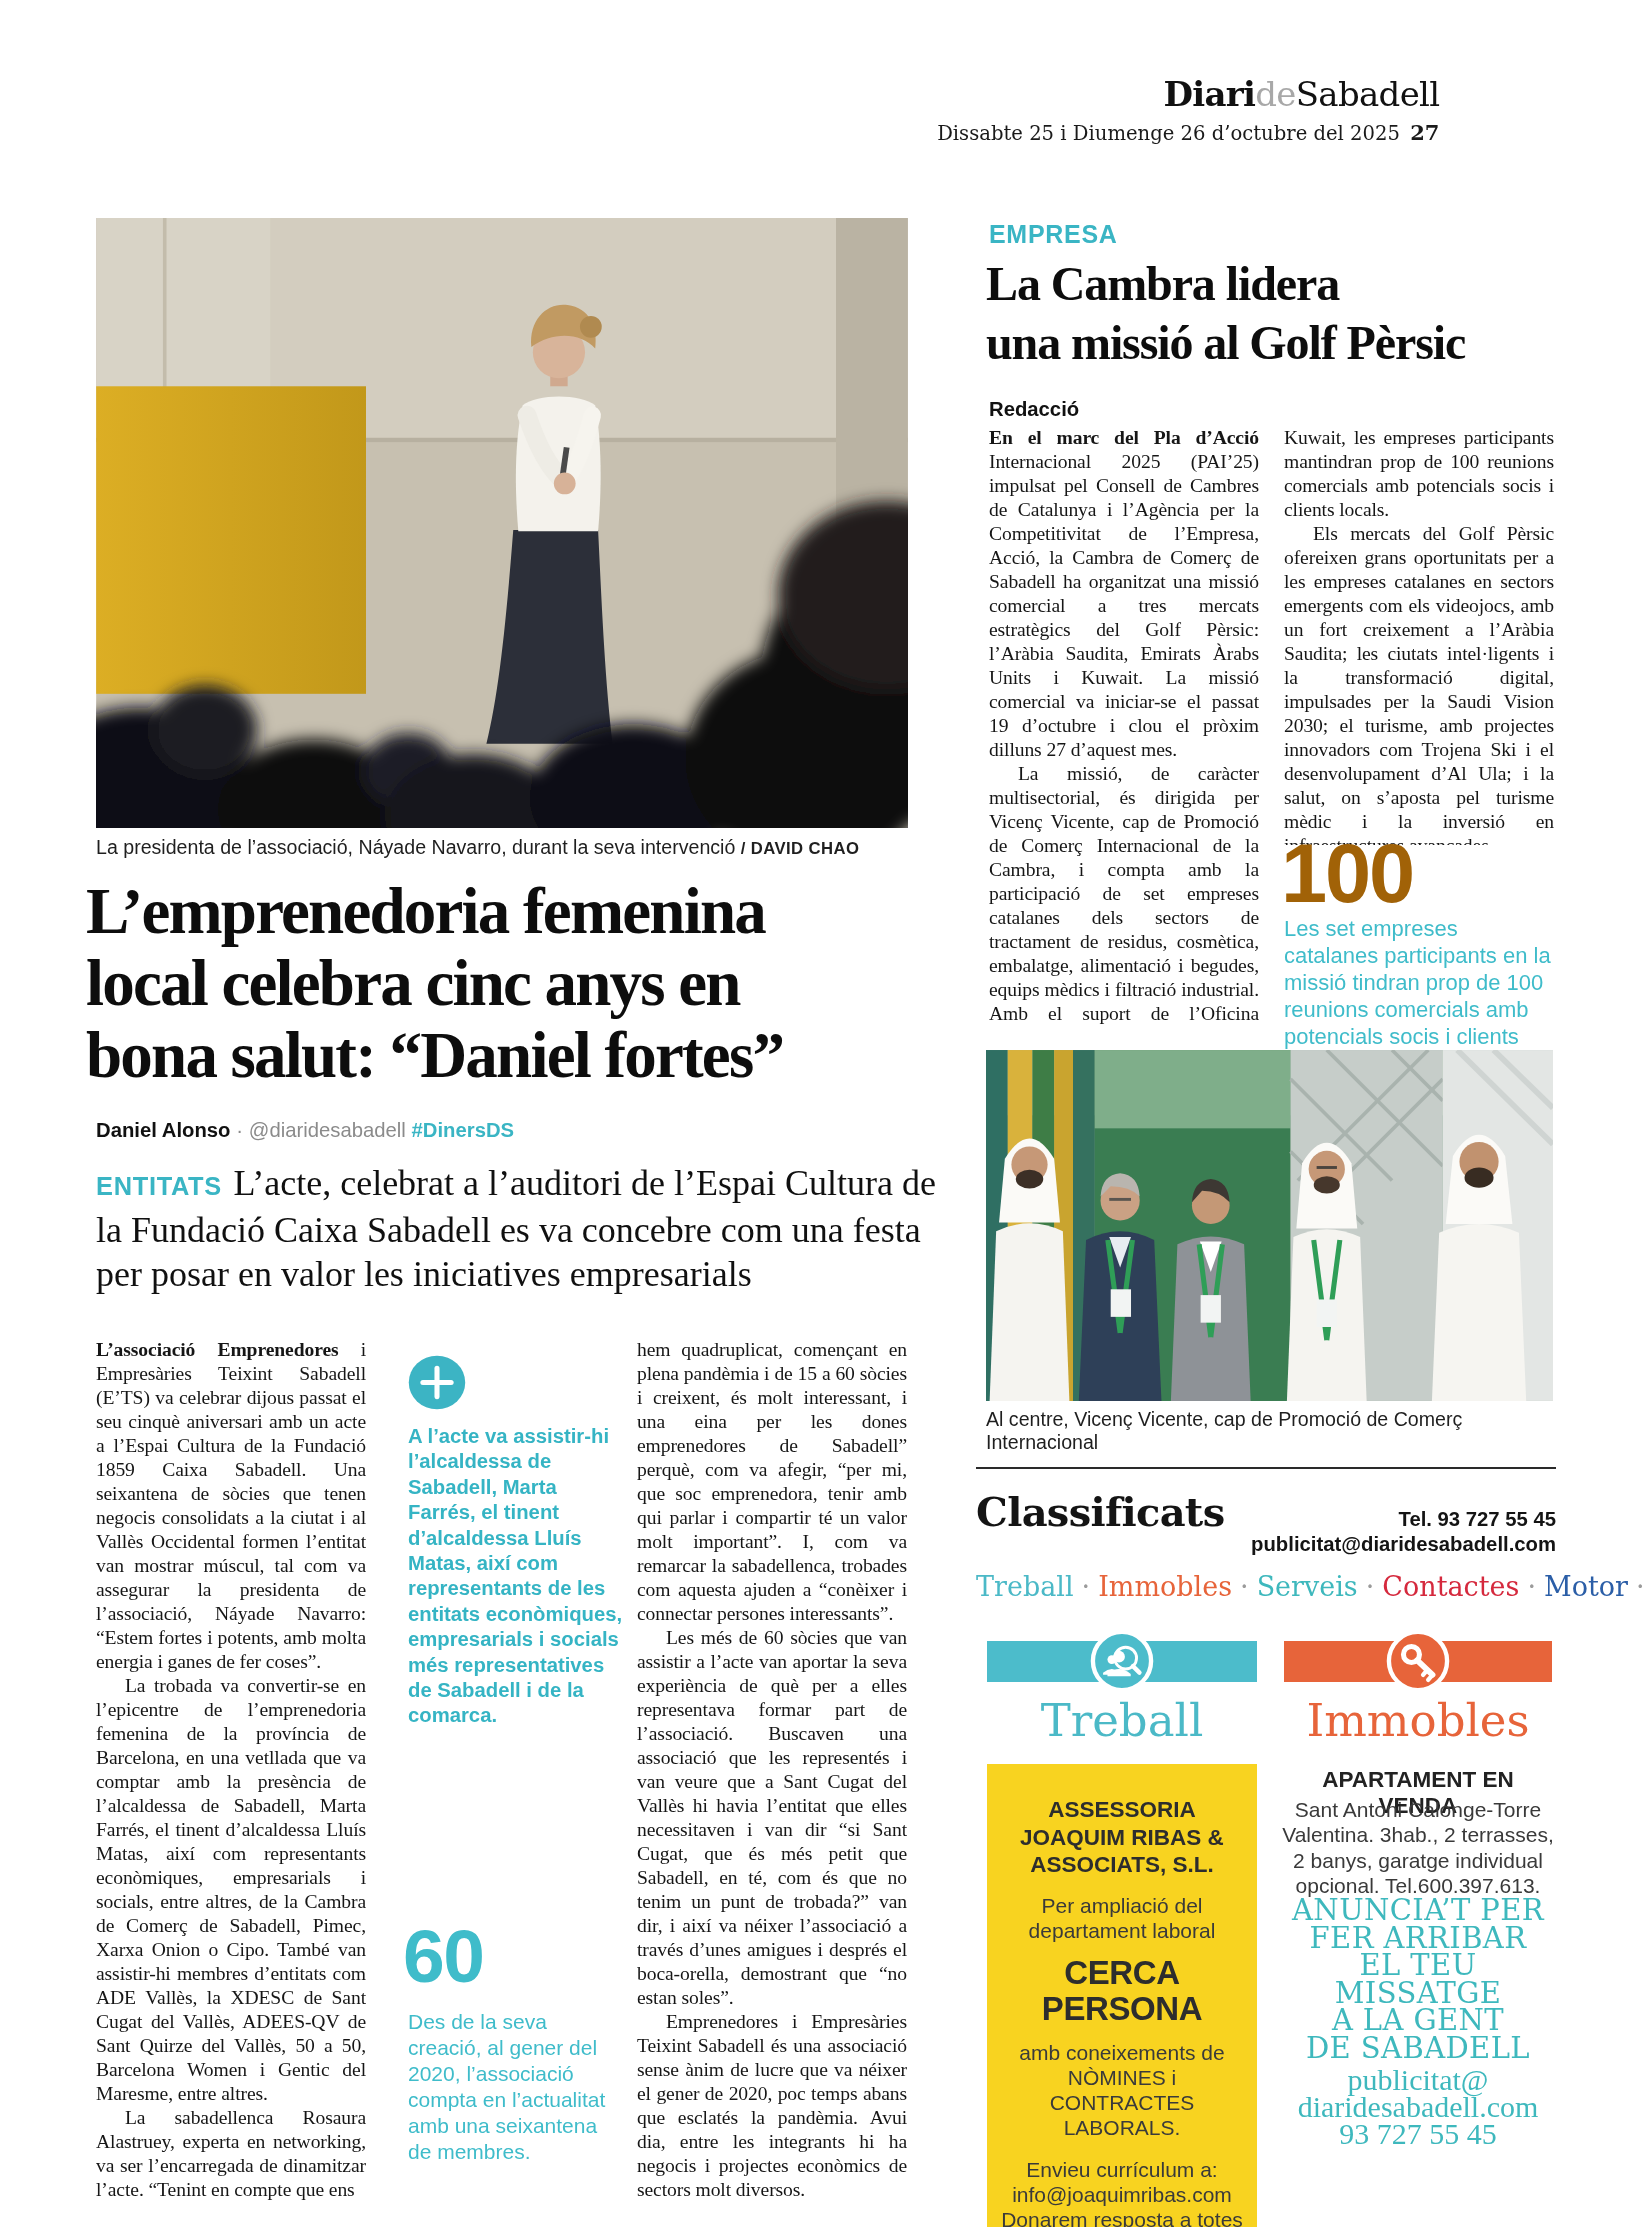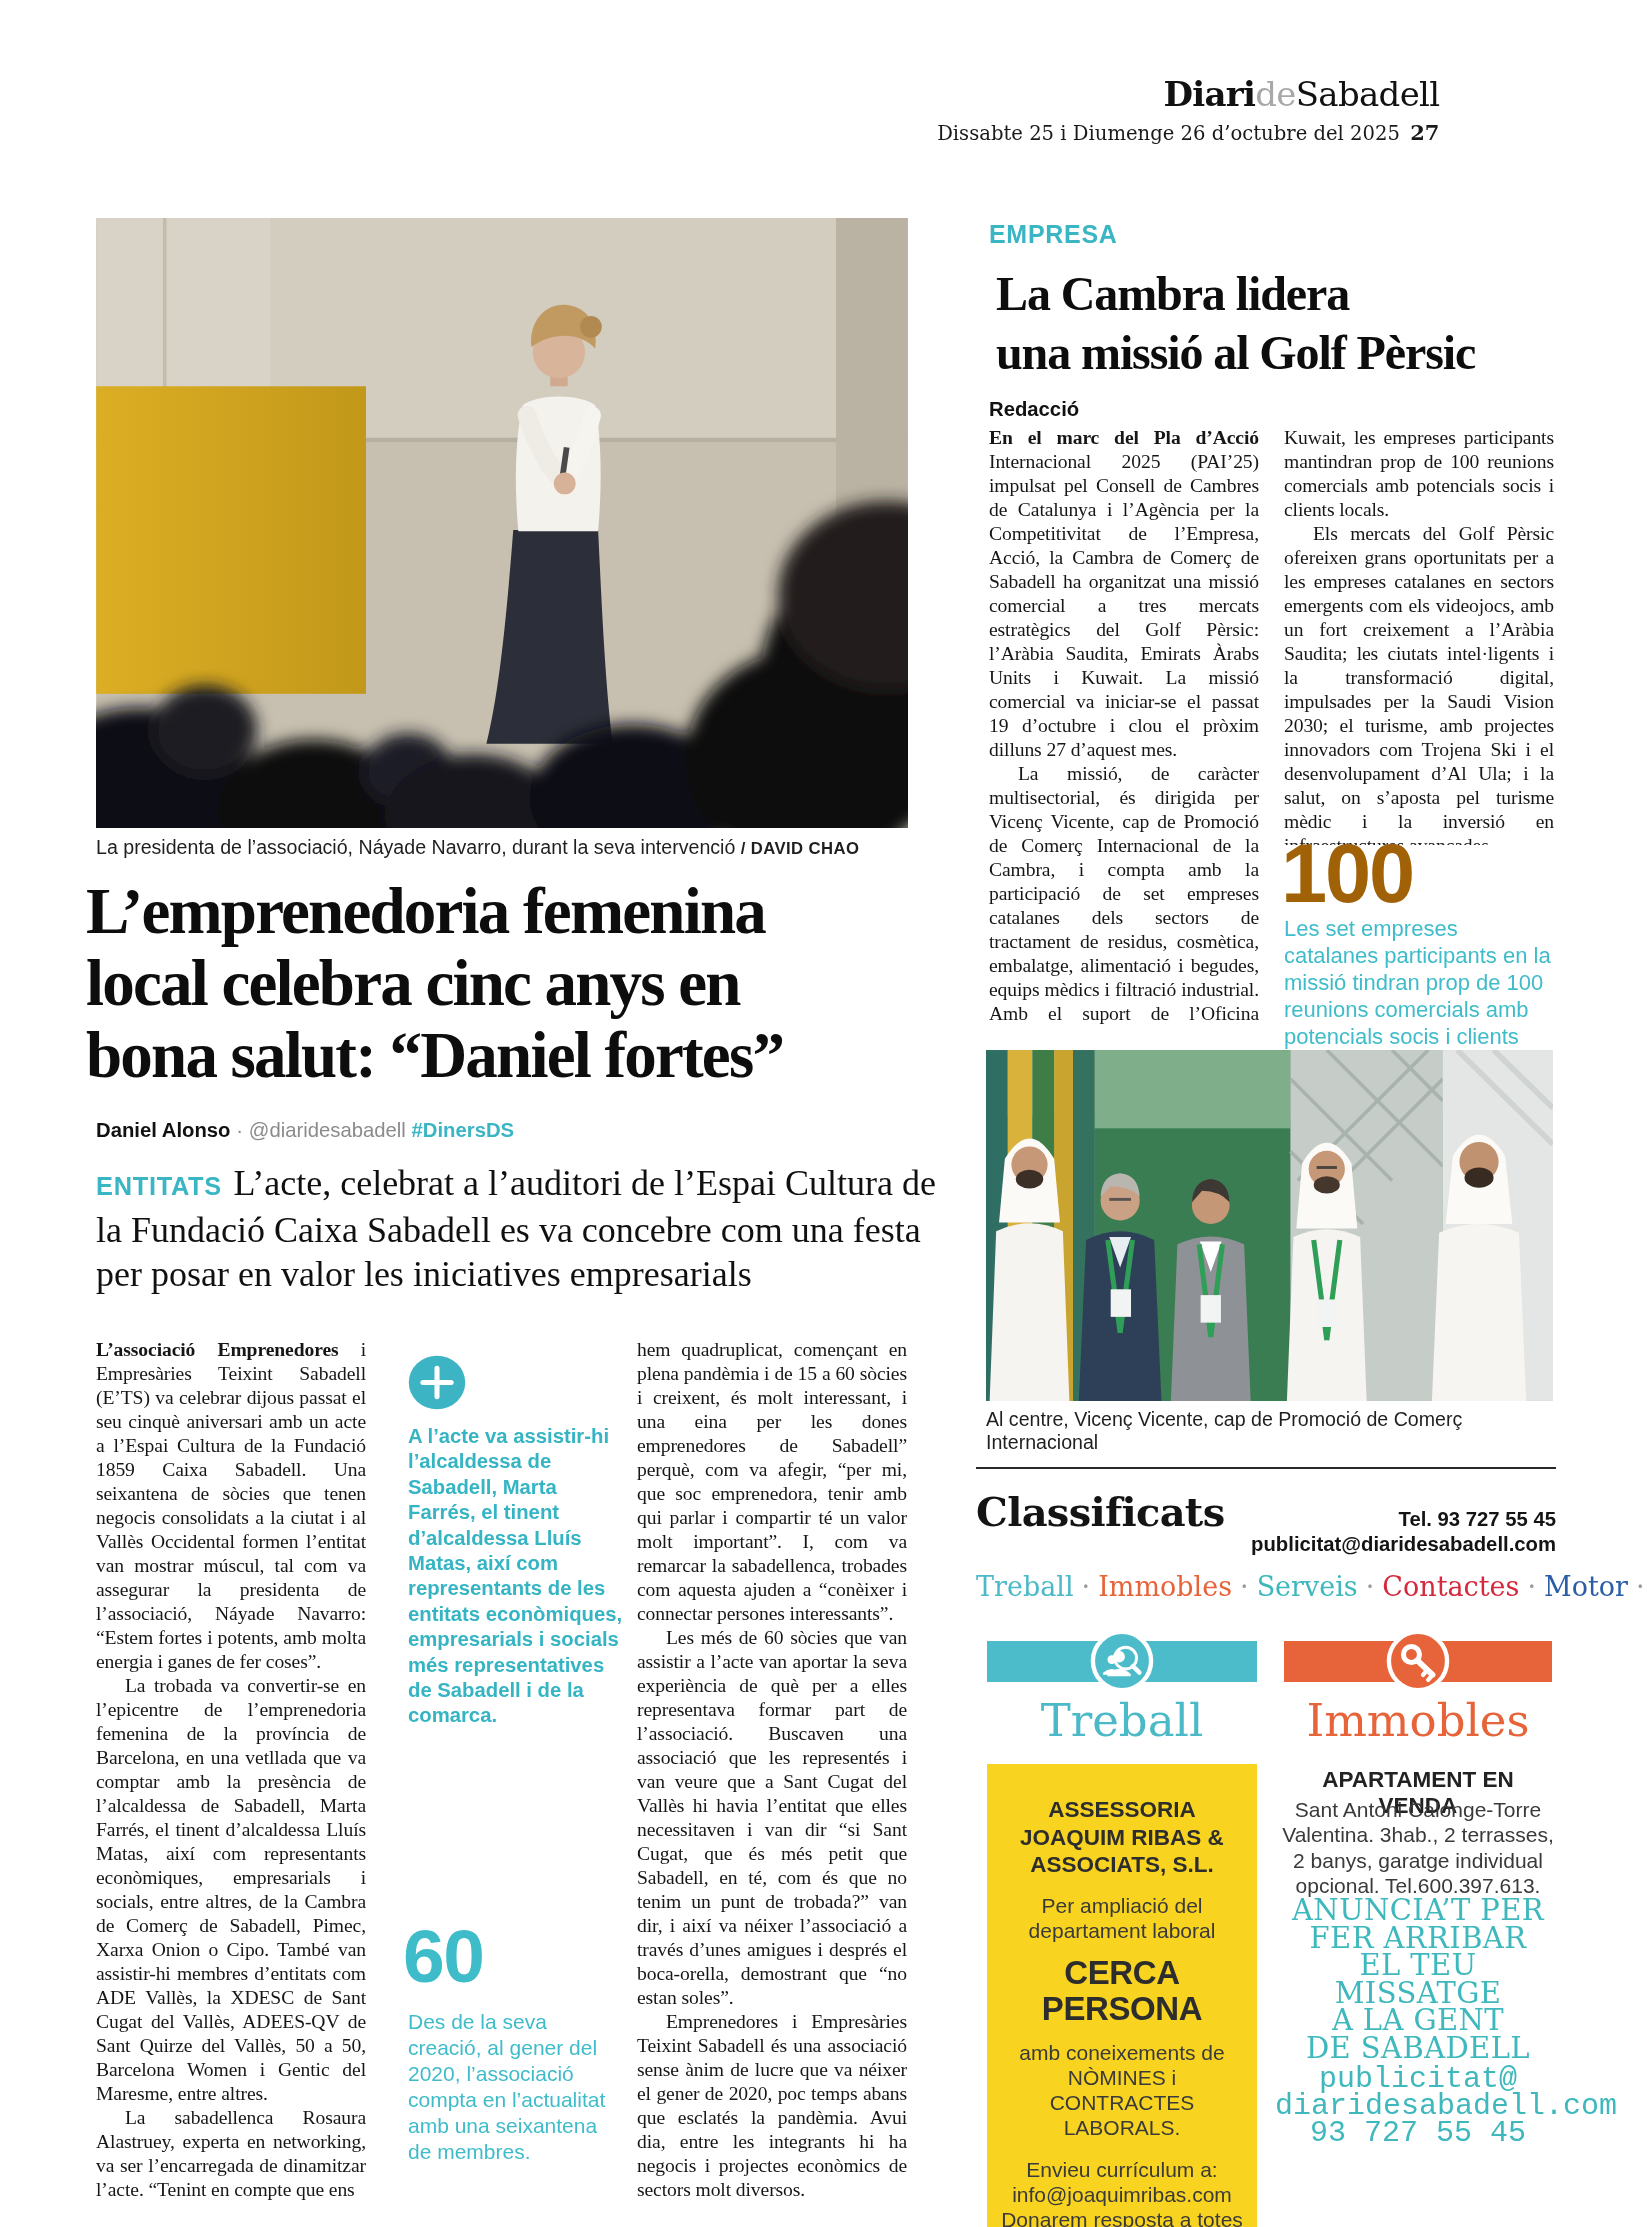--- a/index.html
+++ b/index.html
@@ -40,21 +40,21 @@
   .col3{left:637px;top:1338px;width:270px;height:882px;overflow:hidden;}
 
   .plus-icon{left:408px;top:1355px;width:58px;height:55px;}
   .callout-plus{left:408px;top:1424px;width:219px;font-weight:700;font-size:20.3px;line-height:25.4px;color:#35b4c4;}
   .num60{left:403px;top:1919px;font-weight:700;font-size:75px;line-height:1;letter-spacing:-1.5px;color:#3fbcca;}
   .callout-60{left:408px;top:2009px;width:212px;font-weight:400;font-size:21px;line-height:26px;color:#3fbcca;}
 
   
   .kicker-right{left:989px;top:220px;font-weight:700;font-size:25px;letter-spacing:0.7px;color:#3ab5c4;}
   .head-right{left:986px;top:254px;width:588px;font-family:"Liberation Serif",serif;font-weight:700;
-              font-size:48px;line-height:59px;letter-spacing:-1.1px;color:#0d0d0d;margin:10px;}
+              font-size:48px;line-height:59px;letter-spacing:-1.1px;color:#0d0d0d;margin:0;}
   .byline-right{left:989px;top:398px;font-weight:700;font-size:20.3px;color:#111;}
   .colA{left:989px;top:426px;width:270px;height:603px;overflow:hidden;}
   .colB{left:1284px;top:426px;width:270px;height:419px;overflow:hidden;}
   .num100{left:1281px;top:832px;font-weight:700;font-size:83px;line-height:1;letter-spacing:-2.2px;color:#a16207;}
   .callout-100{left:1284px;top:915px;width:272px;font-weight:400;font-size:22px;line-height:27px;color:#3fbcca;}
   .photo-right{left:986px;top:1050px;width:567px;height:351px;}
   .caption-right{left:986px;top:1408px;width:567px;font-size:19.6px;color:#1f1f1f;}
 
   
   .class-rule{left:976px;top:1467px;width:580px;height:1.5px;background:#2a2a2a;}
@@ -80,21 +80,21 @@
   .ya-title{font-weight:800;font-size:22.5px;line-height:27.6px;}
   .ya-sub{margin-top:14.5px;font-size:21px;line-height:25px;color:#3a3a3a;}
   .ya-heading{margin-top:11.6px;font-weight:800;font-size:33px;line-height:36px;letter-spacing:-0.4px;}
   .ya-body{margin-top:13px;font-size:21px;line-height:25px;color:#3a3a3a;}
   .ya-footer{margin-top:17.4px;font-size:21px;line-height:25px;color:#3a3a3a;}
 
   .imm-ad-title{left:1284px;top:1767px;width:268px;text-align:center;font-weight:700;font-size:22.5px;color:#222;}
   .imm-ad-body{left:1275px;top:1797px;width:286px;text-align:center;font-size:21px;line-height:25.4px;color:#3a3a3a;}
   .imm-promo{left:1284px;top:1897px;width:268px;text-align:center;font-family:"DejaVu Serif",serif;
              font-size:29px;line-height:27.6px;letter-spacing:0.4px;color:#3eb8bd;}
-  .imm-contact{left:1275px;top:2066px;width:286px;text-align:center;font-family:Liberation Mono, monospace;
+  .imm-contact{left:1275px;top:2066px;width:286px;text-align:center;font-family:Liberation Serif, serif;
                font-size:30px;line-height:27px;color:#3eb8bd;}
 </style>
 </head>
 <body>
 
 <div id="page">
 
   <div id="hdr">
     <div class="hdr-text">
       <div class="logo"><span class="b">Diari</span><span class="de">de</span><span class="sab">Sabadell</span></div>

